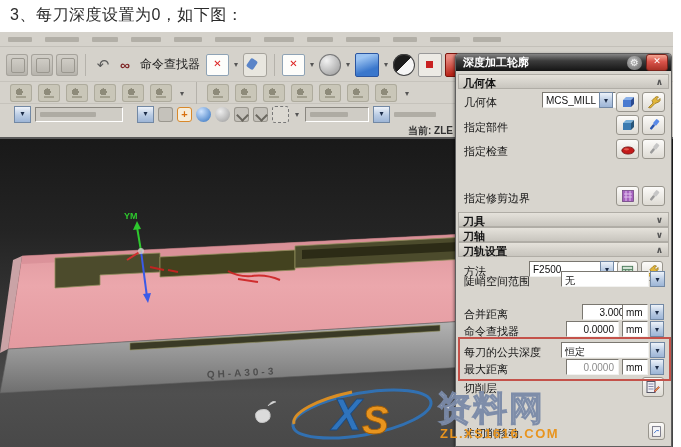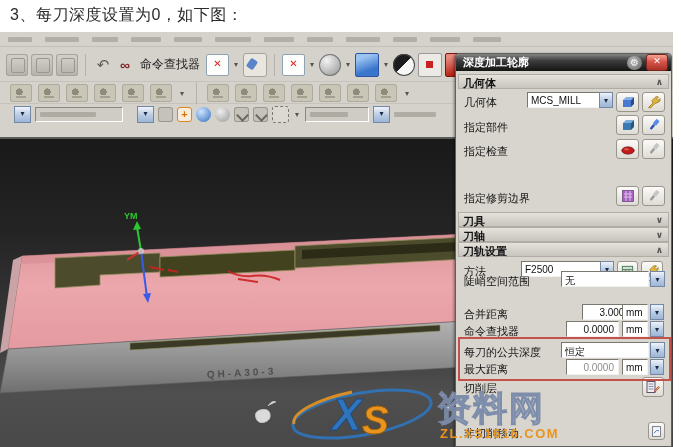--- a/index.html
+++ b/index.html
@@ -189,20 +189,21 @@
       <div class="gsm cursorish"></div>
       <div class="gsm selbox"></div>
       <span class="dd">▾</span>
       <div class="combo3" style="width:64px">
         <div class="bars" style="width:38px"></div>
       </div>
       <div class="cbtn">▾</div>
       <div class="bars" style="width:42px"></div>
     </div>
 
+    <div class="statusline">当前: ZLE</div>
 
     <div class="viewport">
       <svg width="673" height="310" viewBox="0 0 673 310">
         <defs>
           <linearGradient id="gTop" x1="0" y1="0" x2="0" y2="1">
             <stop offset="0" stop-color="#dd969c"></stop>
               <stop offset="45%" stop-color="#eba7ac"></stop>
               <stop offset="100%" stop-color="#e49aa0"></stop>
           </linearGradient>
           <linearGradient id="gFront" x1="0" y1="0" x2="0" y2="1">
@@ -252,21 +253,21 @@
       </div>
       <div class="dlg-body">
 
         <div class="sec" style="top:3px">
           <span>几何体</span>
           <span class="chev">∧</span>
         </div>
 
         <div class="drow" style="top:21px">
           <span class="lbl">几何体</span>
-          <div class="fld" style="left:69px;width:74px">
+          <div class="fld" style="left:84px;width:74px">
             <span class="v">MCS_MILL</span>
           </div>
           <div class="arrbtn" style="left:141px;width:14px">▾</div>
           <div class="ibtn" style="left:158px;top:0">
             <svg width="16" height="16" viewBox="0 0 16 16">
               <rect x="3" y="6" width="8" height="7" fill="#4a7ad0"></rect>
               <polygon points="3,6 6,3 14,3 11,6" fill="#8ab0e8"></polygon>
               <polygon points="11,6 14,3 14,10 11,13" fill="#2a4a90"></polygon>
             </svg>
           </div>
@@ -341,21 +342,21 @@
           <span>刀轴</span>
           <span class="chev">∨</span>
         </div>
         <div class="sec" style="top:171px">
           <span>刀轨设置</span>
           <span class="chev">∧</span>
         </div>
 
         <div class="drow" style="top:190px">
           <span class="lbl">方法</span>
-          <div class="fld" style="left:63px;width:92px">
+          <div class="fld" style="left:71px;width:92px">
             <span class="v">F2500</span>
           </div>
           <div class="arrbtn" style="left:142px;width:14px">▾</div>
           <div class="ibtn" style="left:159px;top:0;width:21px">
             <svg width="15" height="15" viewBox="0 0 16 16">
               <rect x="2.5" y="2.5" width="11" height="11" fill="#cfe2d2" stroke="#4a7a5a"></rect>
               <path d="M2.5 6 h11 M6 6 v7.5 M9.5 6 v7.5" stroke="#4a7a5a" stroke-width="1"></path>
             </svg>
           </div>
           <div class="ibtn" style="left:183px;top:0;width:22px">

